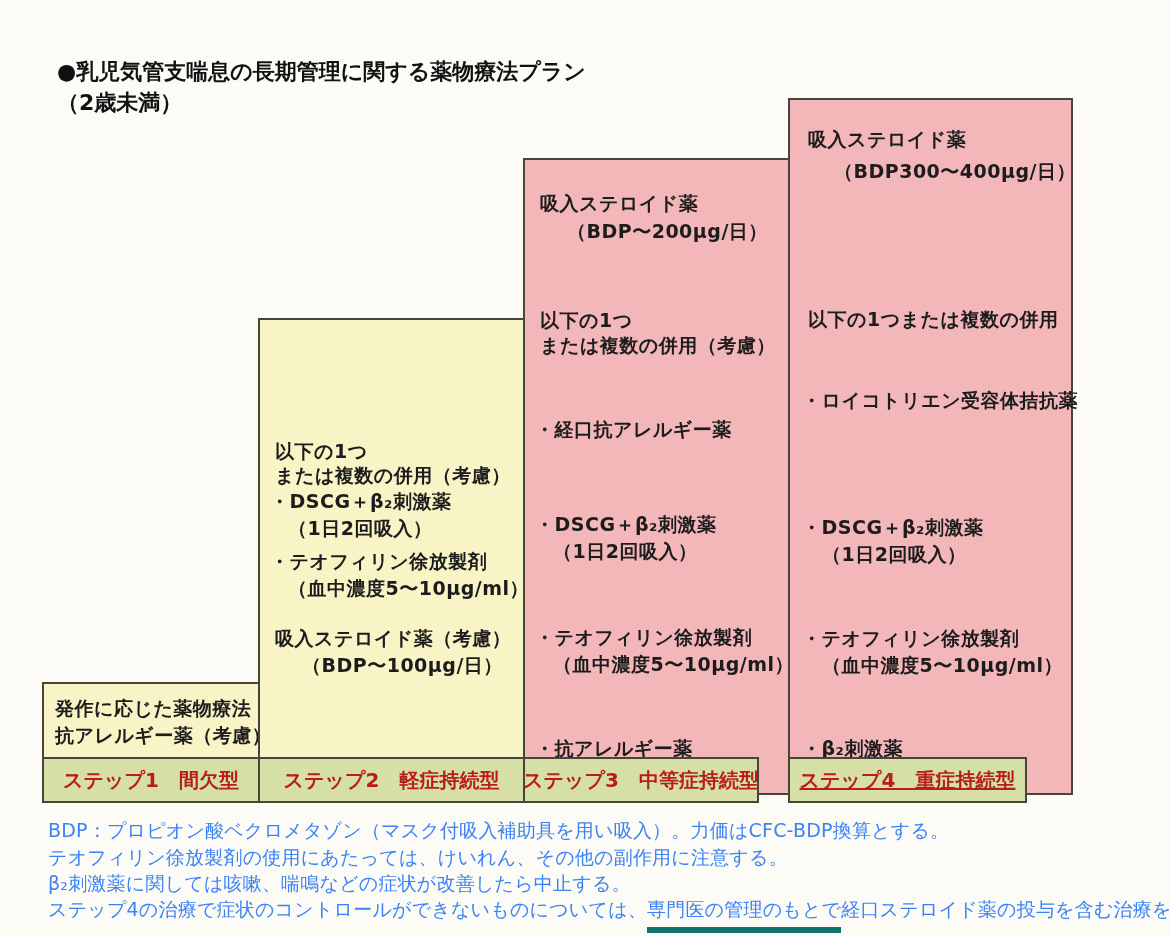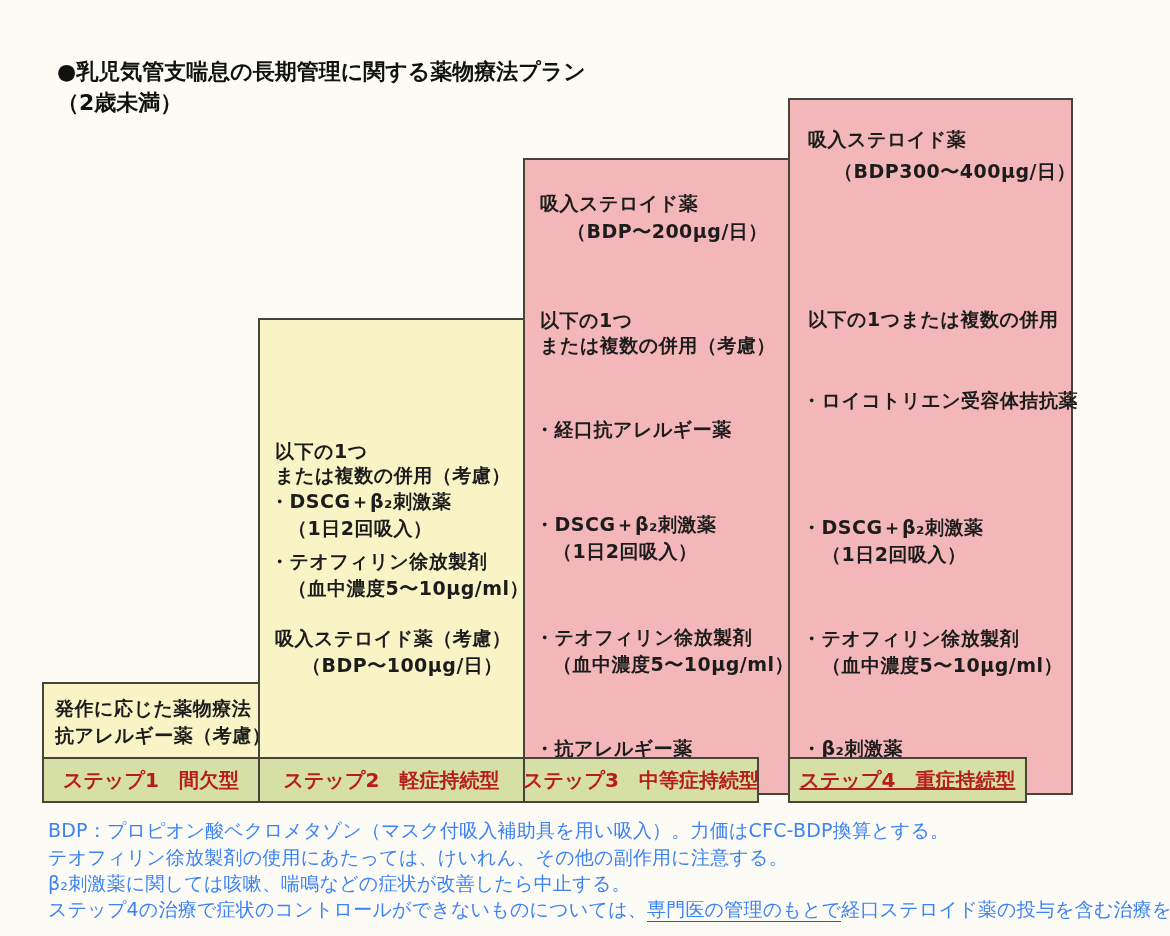--- a/index.html
+++ b/index.html
@@ -34,22 +34,22 @@
     display:flex;align-items:center;justify-content:center;
     font-size:20px;font-weight:bold;color:#b91c1c;
     white-space:nowrap;
   }
   .fn{
     position:absolute;left:48px;
     font-size:19px;color:#3b82f6;
     white-space:nowrap;letter-spacing:0.2px;
   }
   .specialist{
-    border-bottom:1px solid #0f766e;
-    padding-bottom:1px;
+    border-bottom:6px solid #0f766e;
+    padding-bottom:7px;
   }
   .yellow{background:#f8f4c6;}
   .pink{background:#f3b7ba;margin-top:36px;}
 </style>
 </head>
 <body>
 
 <div class="page">
 
   <div class="title-block">

